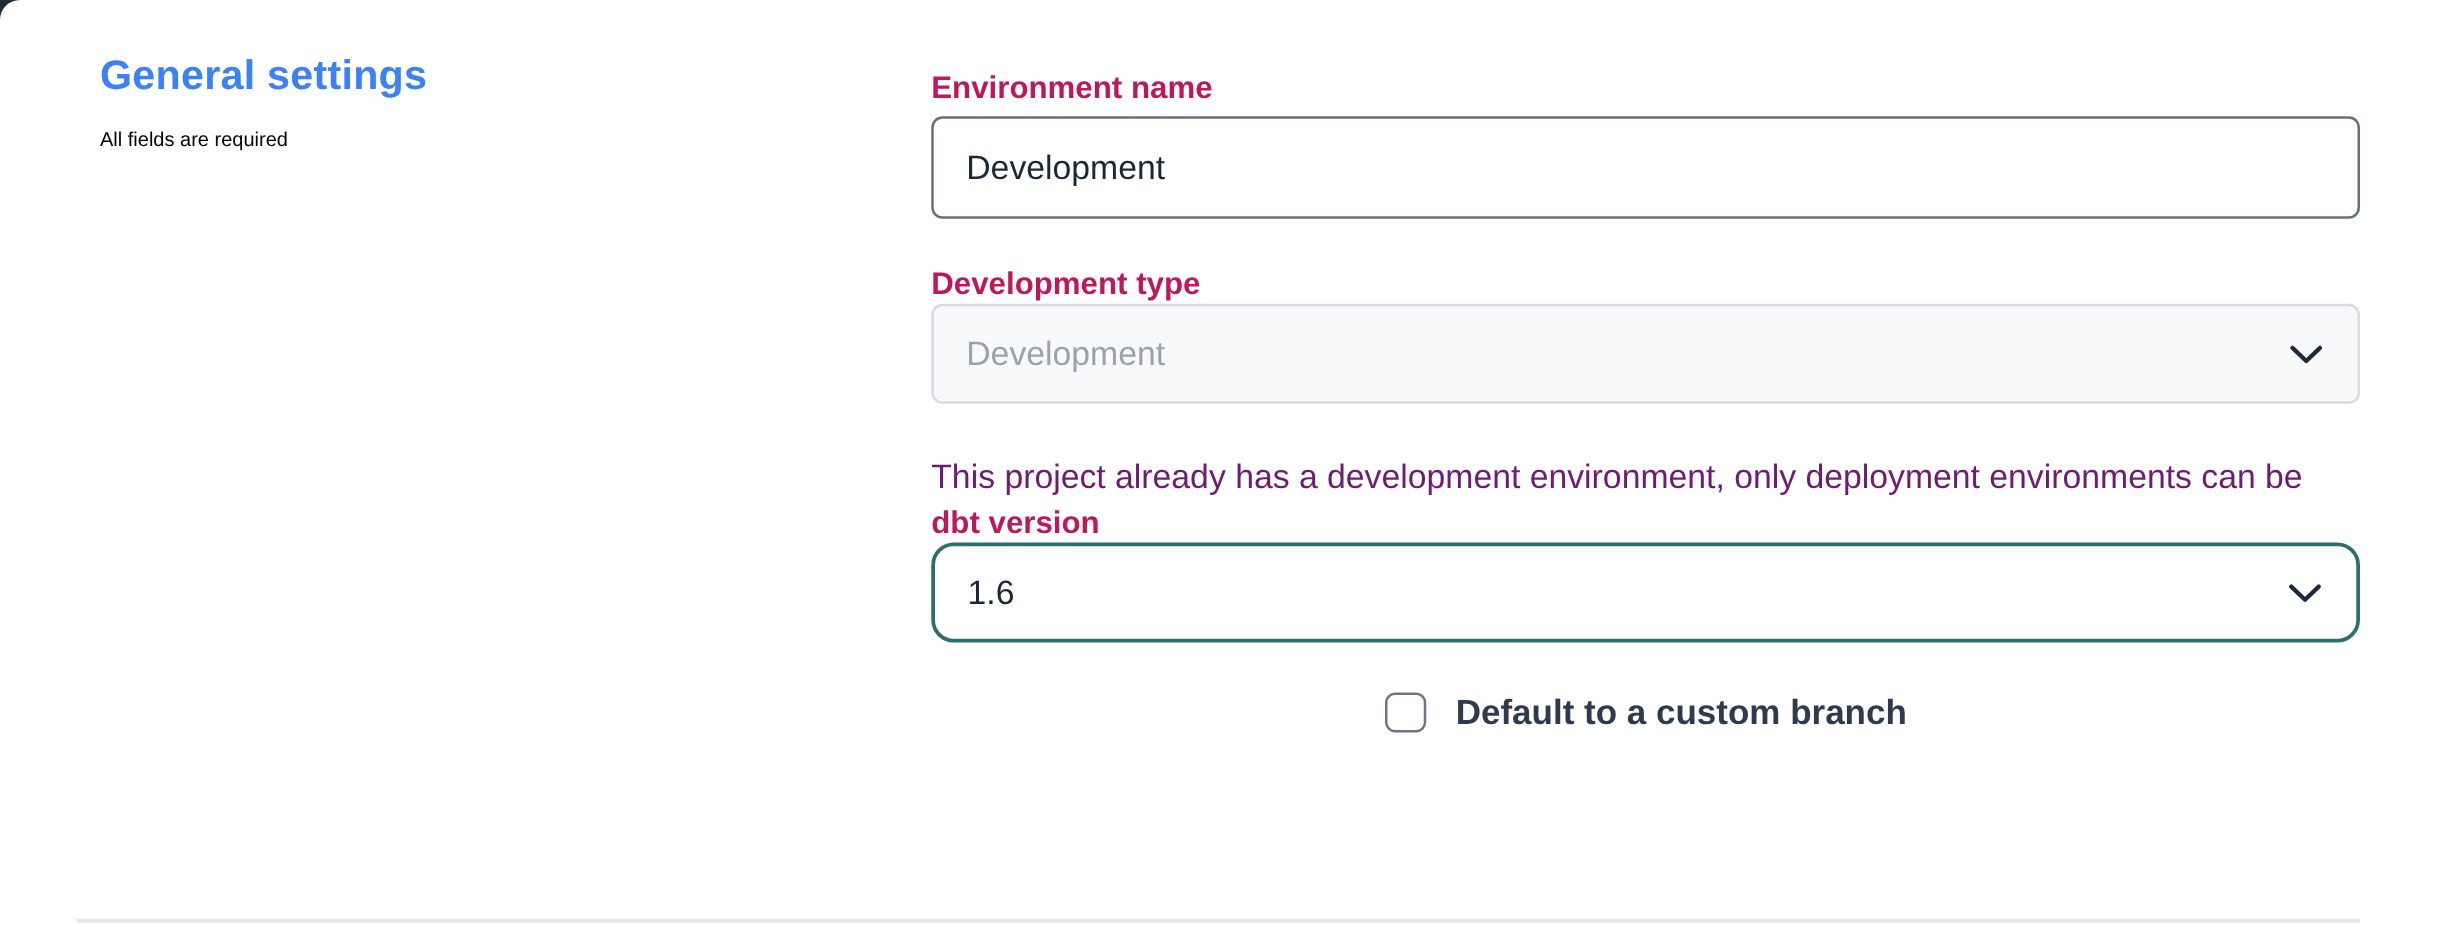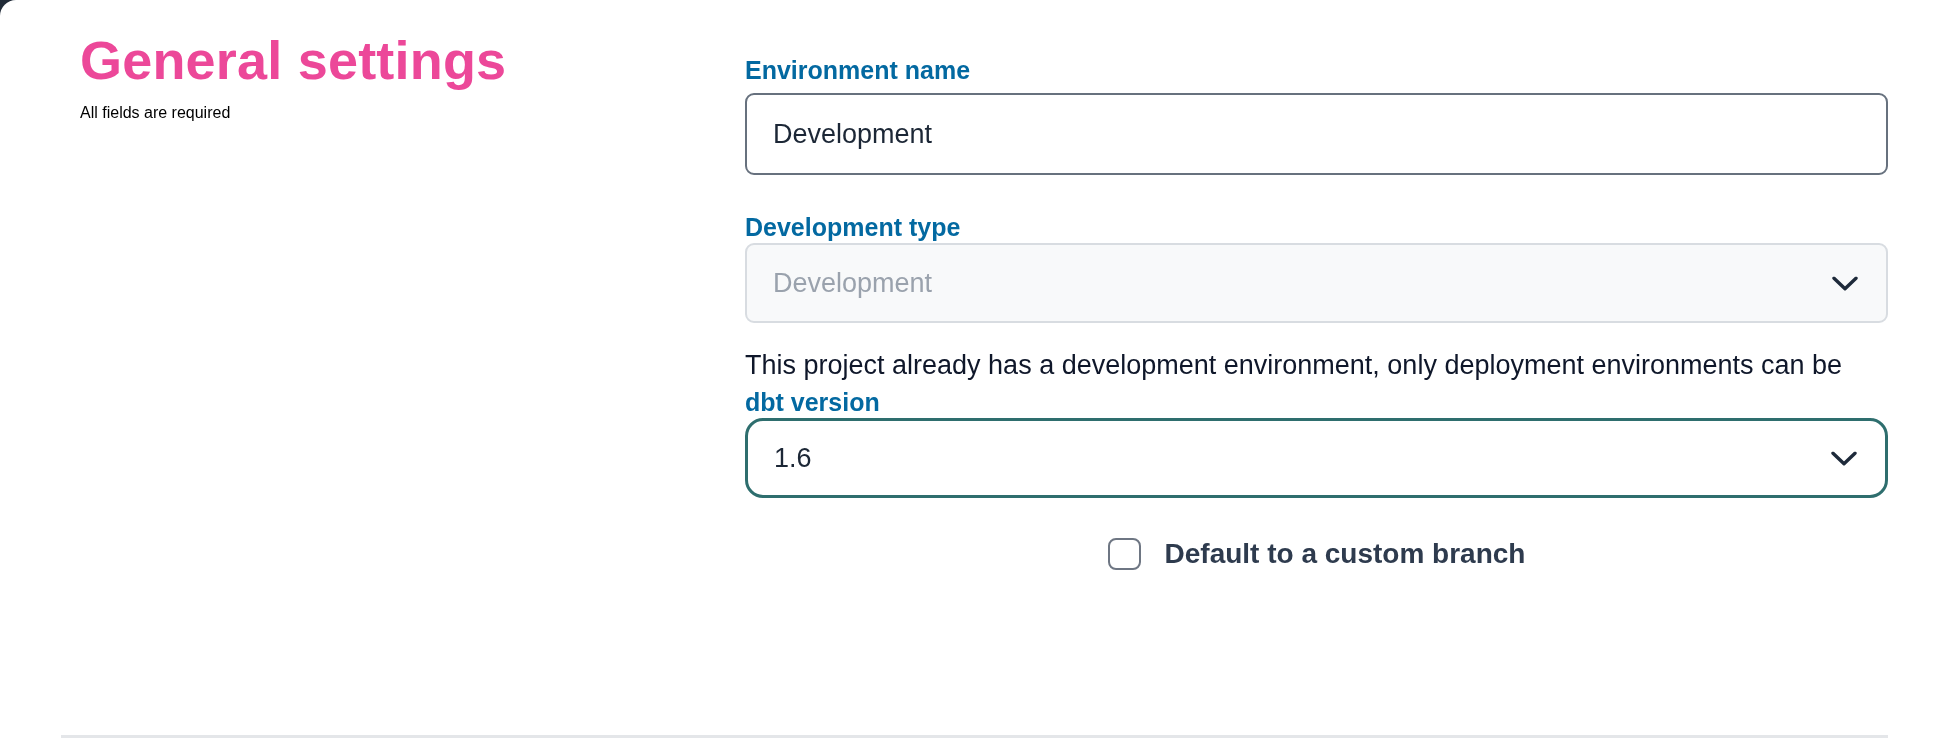--- a/index.html
+++ b/index.html
@@ -33,24 +33,24 @@
 
   
   .left-col {
     position: absolute;
     left: 80px;
     top: 34px;
     width: 560px;
   }
   .page-title {
     margin: 0;
-    font-size: 54px;
+    font-size: 33px;
     line-height: 52px;
     font-weight: 700;
-    color: #ec4899;
+    color: #3b82f6;
     letter-spacing: 0.2px;
   }
   .page-subtitle {
     margin: 10px 0 0 0;
     font-size: 16px;
     line-height: 34px;
     font-weight: 400;
     color: #000000;
   }
 
@@ -59,21 +59,21 @@
     position: absolute;
     left: 745px;
     top: 55px;
     width: 1143px;
   }
   .field-label {
     display: block;
     font-size: 25px;
     line-height: 30px;
     font-weight: 700;
-    color: #0369a1;
+    color: #be185d;
   }
   .text-input {
     box-sizing: border-box;
     display: block;
     margin-top: 8px;
     width: 1143px;
     height: 82px;
     border: 2px solid #67717e;
     border-radius: 9px;
     background: #ffffff;
@@ -113,24 +113,24 @@
     right: 28px;
     top: 50%;
     transform: translateY(-42%);
     width: 26px;
     height: 16px;
   }
   .label-gap { margin-top: 37px; }
   .label-gap-2 { }
 
   .helper-text {
-    margin-top: 20px;
+    margin-top: 36px;
     font-size: 27px;
     line-height: 44px;
-    color: #0f172a;
+    color: #701a75;
   }
   .helper-text span { display: block; }
 
   .checkbox-row {
     margin-top: 40px;
     display: flex;
     align-items: center;
     justify-content: center;
   }
   .checkbox {

